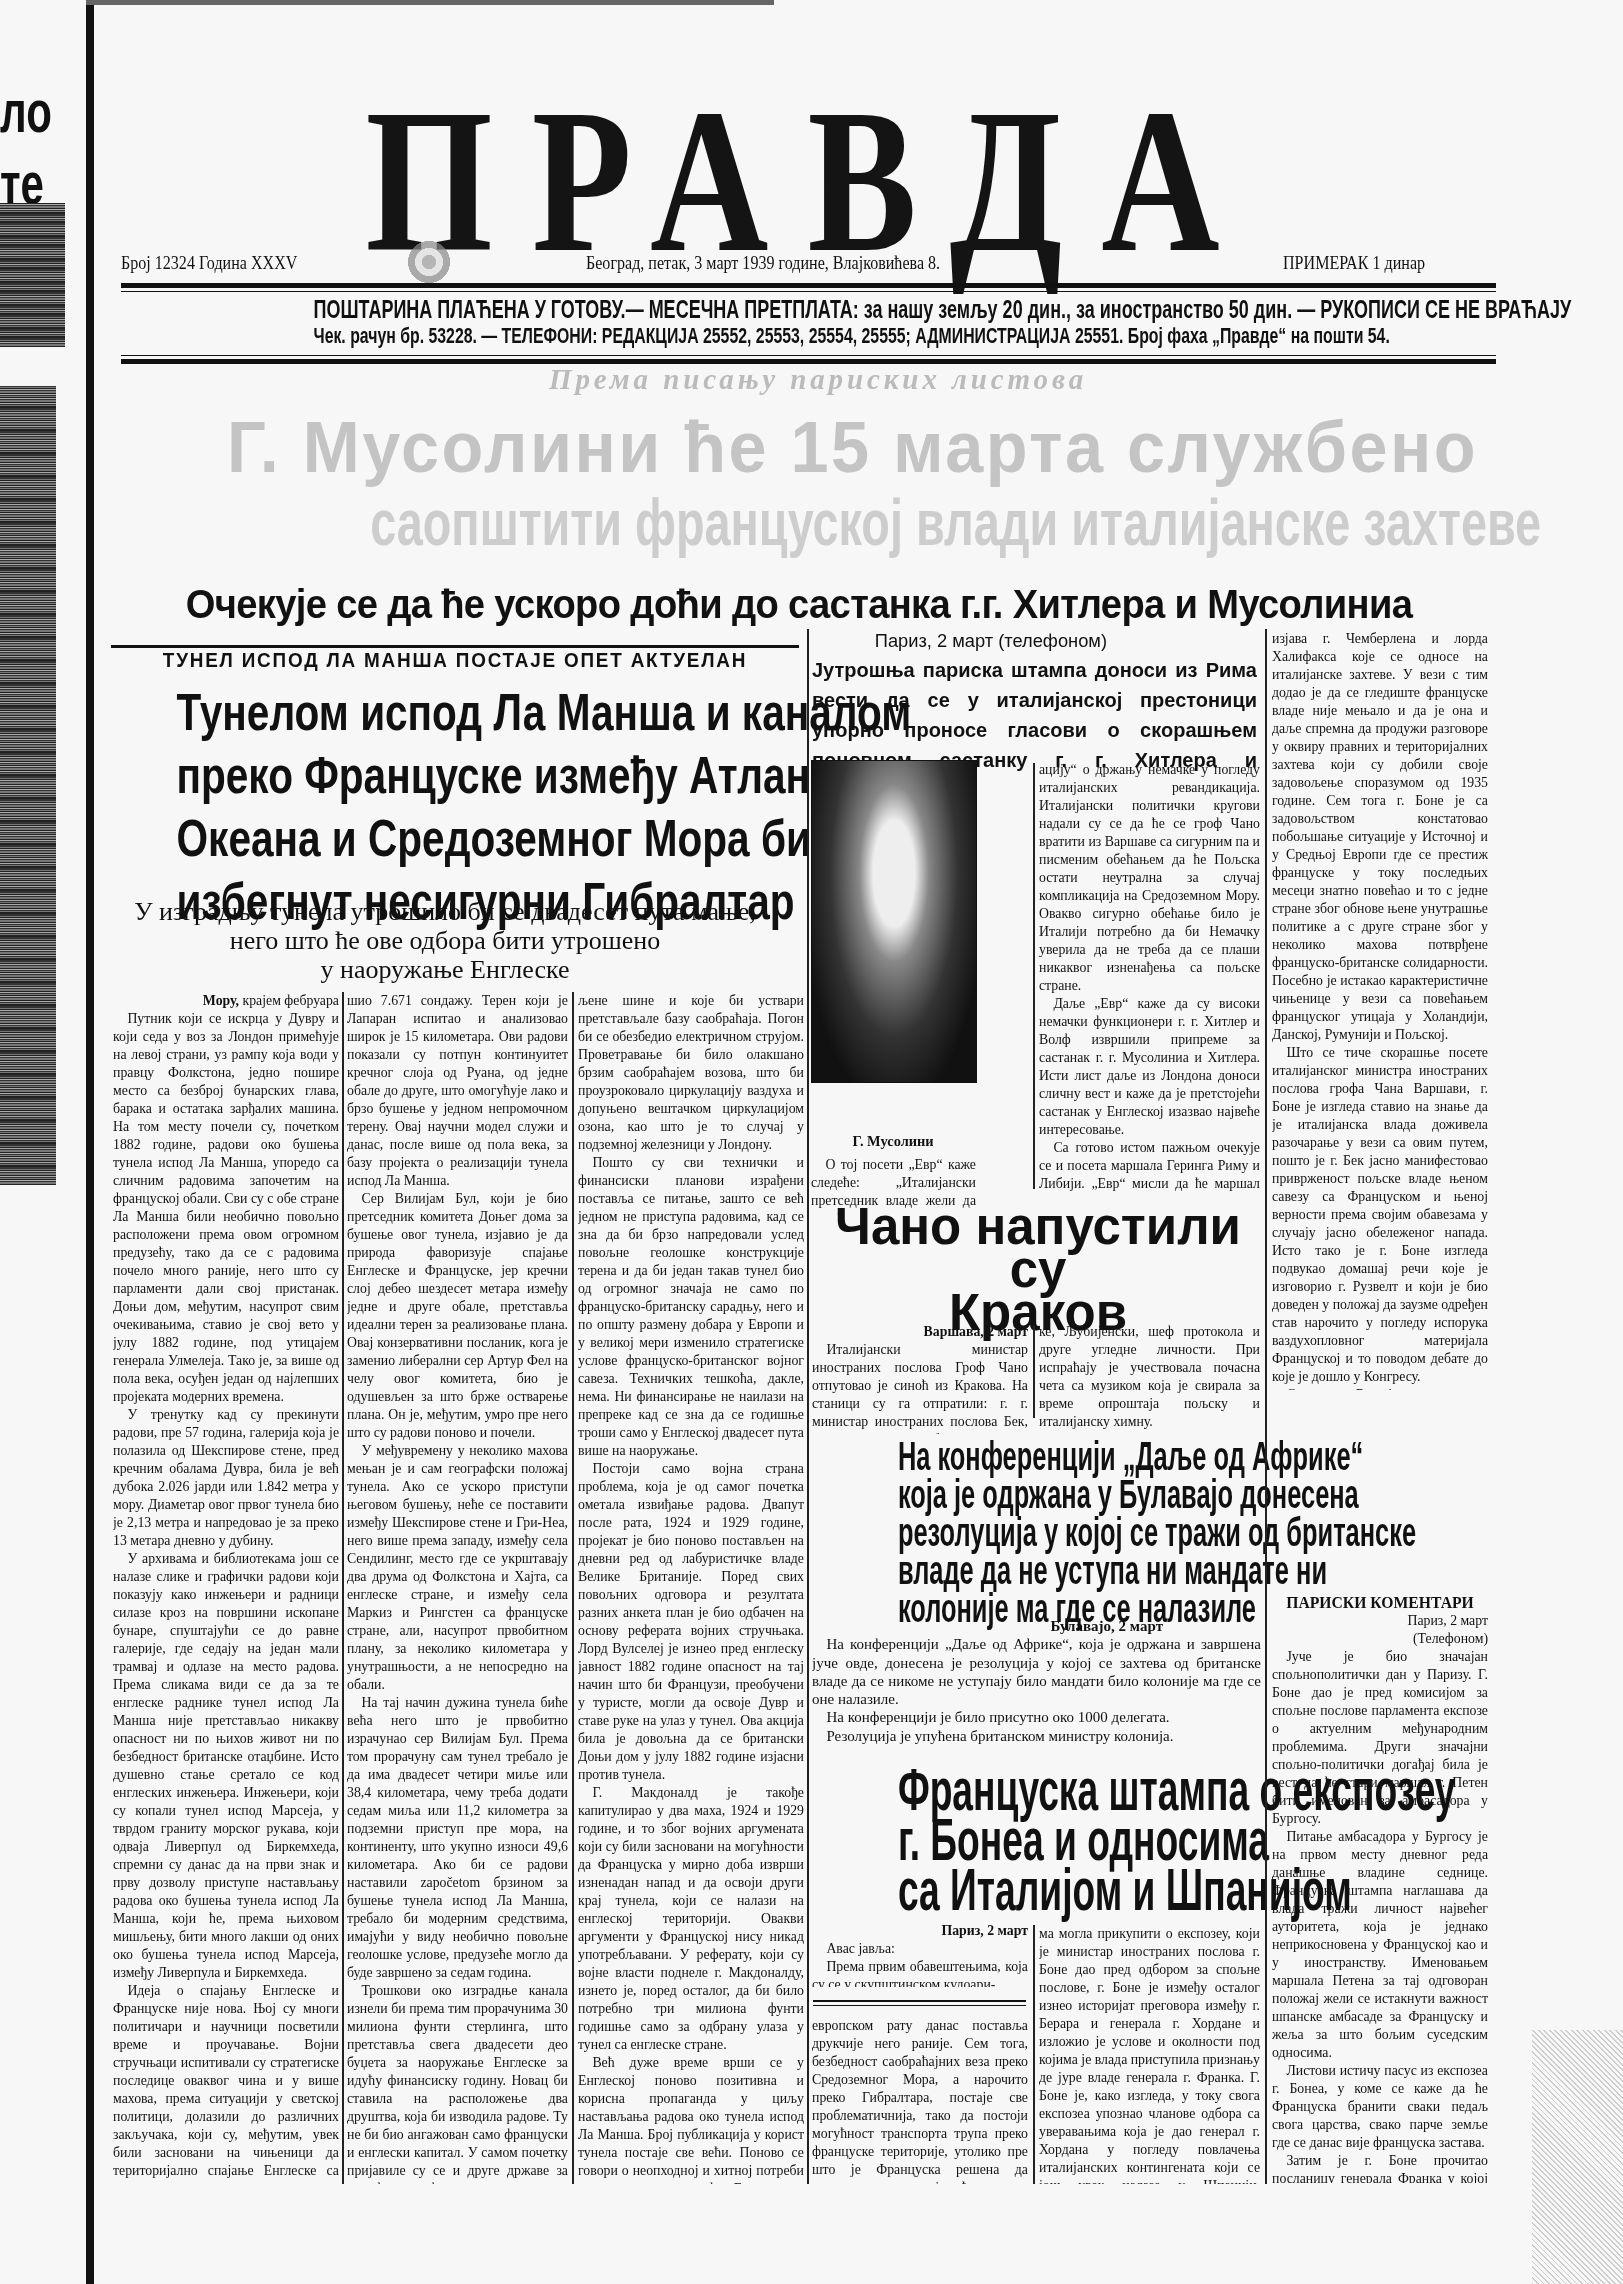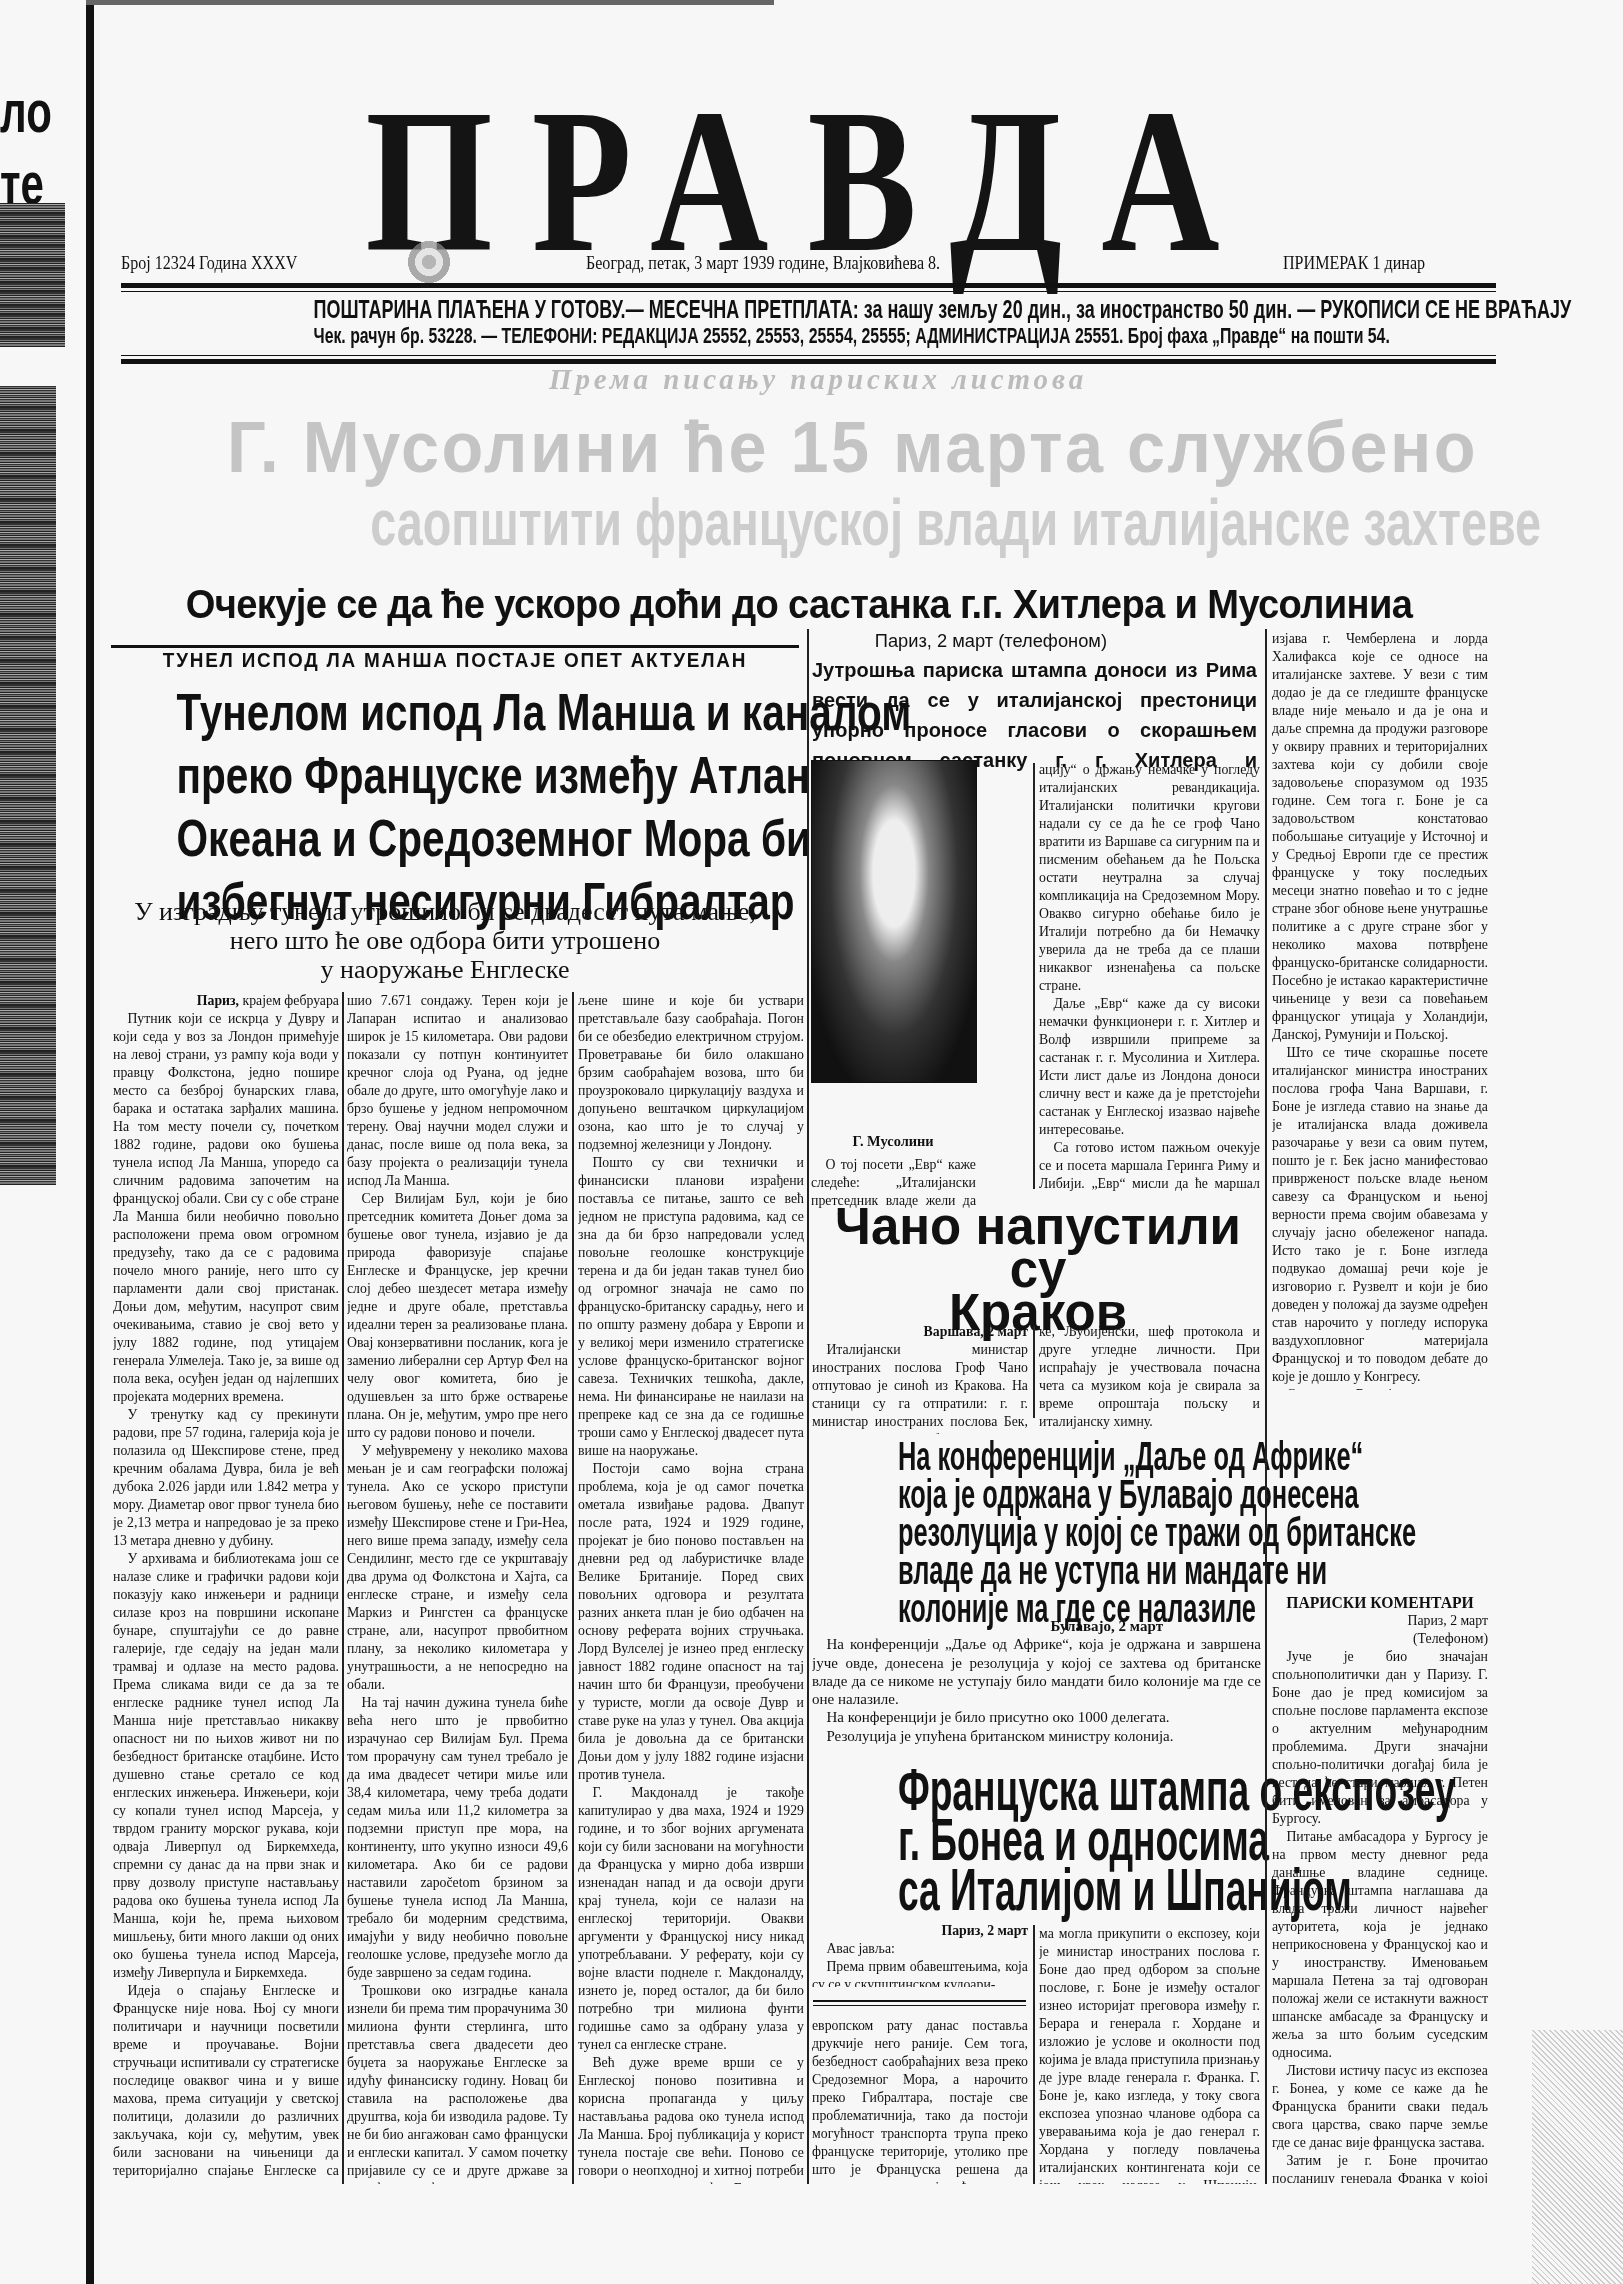--- a/index.html
+++ b/index.html
@@ -95,21 +95,21 @@
   <div>Океана и Средоземног Мора био би</div>
   <div>избегнут несигурни Гибралтар</div>
 </div>
 <div class="abs t-deck">
   <div>У изградњу тунела утрошило би се двадесет пута мање,</div>
   <div>него што ће ове одбора бити утрошено</div>
   <div>у наоружање Енглеске</div>
 </div>
 
 <div class="col" style="left:113px;top:992px;width:226px;height:1192px">
-  <p class="dl"><b>Париз,</b> <span style="font-weight:normal">крајем фебруара</span></p>
+  <p class="dl"><b>Мору,</b> <span style="font-weight:normal">крајем фебруара</span></p>
   <p>Путник који се искрца у Дувру и који седа у воз за Лондон примећује на левој страни, уз рампу која води у правцу Фолкстона, једно поширe место са безброј бунарских глава, барака и остатака зарђалих машина. На том месту почели су, почетком 1882 године, радови око бушења тунела испод Ла Манша, упоредо са сличним радовима започетим на француској обали. Сви су с обе стране Ла Манша били необично повољно расположени према овом огромном предузећу, тако да се с радовима почело много раније, него што су парламенти дали свој пристанак. Доњи дом, међутим, насупрот свим очекивањима, ставио је свој вето у јулу 1882 године, под утицајем генерала Улмелеја. Тако је, за више од пола века, осуђен један од најлепших пројеката модерних времена.</p>
   <p>У тренутку кад су прекинути радови, пре 57 година, галерија која је полазила од Шекспирове стене, пред кречним обалама Дувра, била је већ дубока 2.026 јарди или 1.842 метра у мору. Диаметар овог првог тунела био је 2,13 метра и напредовао је за преко 13 метара дневно у дубину.</p>
   <p>У архивама и библиотекама још се налазе слике и графички радови који показују како инжењери и радници силазе кроз на површини ископане бунаре, спуштајући се до равне галерије, где седају на један мали трамвај и одлазе на место радова. Према сликама види се да за те енглеске раднике тунел испод Ла Манша није претстављао никакву опасност ни по њихов живот ни по безбедност британске отаџбине. Исто душевно стање сретало се код енглеских инжењера. Инжењери, који су копали тунел испод Марсеја, у тврдом граниту морског рукава, који одваја Ливерпул од Биркемхеда, спремни су данас да на први знак и прву дозволу приступе настављању радова око бушења тунела испод Ла Манша, који ће, према њиховом мишљењу, бити много лакши од оних око бушења тунела испод Марсеја, између Ливерпула и Биркемхеда.</p>
   <p>Идеја о спајању Енглеске и Француске није нова. Њој су многи политичари и научници посветили време и проучавање. Војни стручњаци испитивали су стратегиске последице оваквог чина и у више махова, према ситуацији у светској политици, долазили до различних закључака, који су, међутим, увек били засновани на чињеници да територијално спајање Енглеске са европским континентом претставља огроман значај у сваком погледу.</p>
 
 </div>
 <div class="vsep" style="left:342px;top:992px;height:1192px"></div>
 <div class="col" style="left:347px;top:992px;width:221px;height:1192px">
   <p style="text-indent:0">шио 7.671 сондажу. Терен који је Лапаран испитао и анализовао широк је 15 километара. Ови радови показали су потпун континуитет кречног слоја од Руана, од једне обале до друге, што омогућује лако и брзо бушење у једном непромочном терену. Овај научни модел служи и данас, после више од пола века, за базу пројекта о реализацији тунела испод Ла Манша.</p>
   <p>Сер Вилијам Бул, који је био претседник комитета Доњег дома за бушење овог тунела, изјавио је да природа фаворизује спајање Енглеске и Француске, јер кречни слој дебео шездесет метара између једне и друге обале, претставља идеални терен за реализовање плана. Овај конзервативни посланик, кога је заменио либерални сер Артур Фел на челу овог комитета, био је одушевљен за што брже остварење плана. Он је, међутим, умро пре него што су радови поново и почели.</p>

